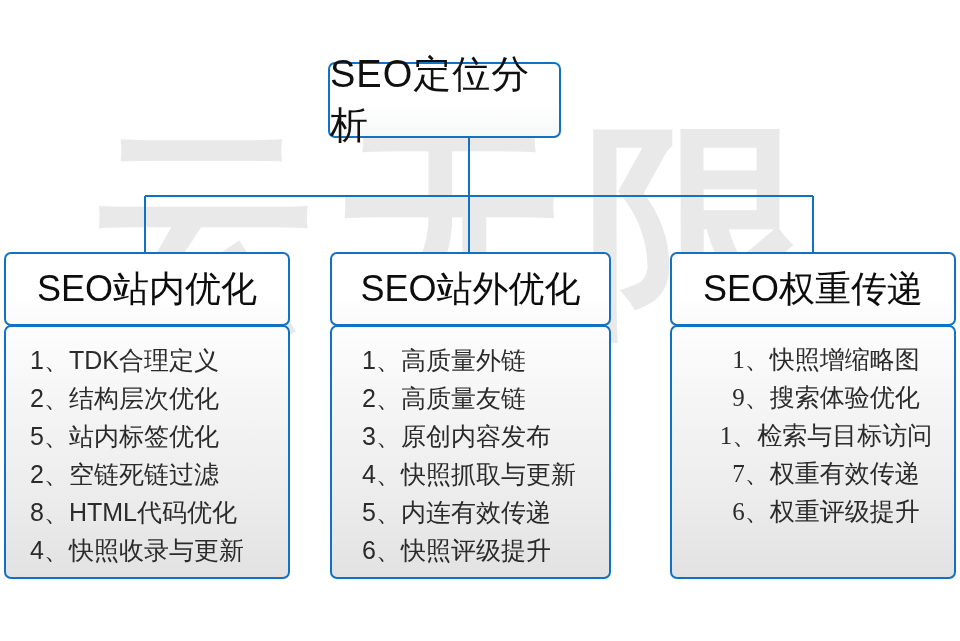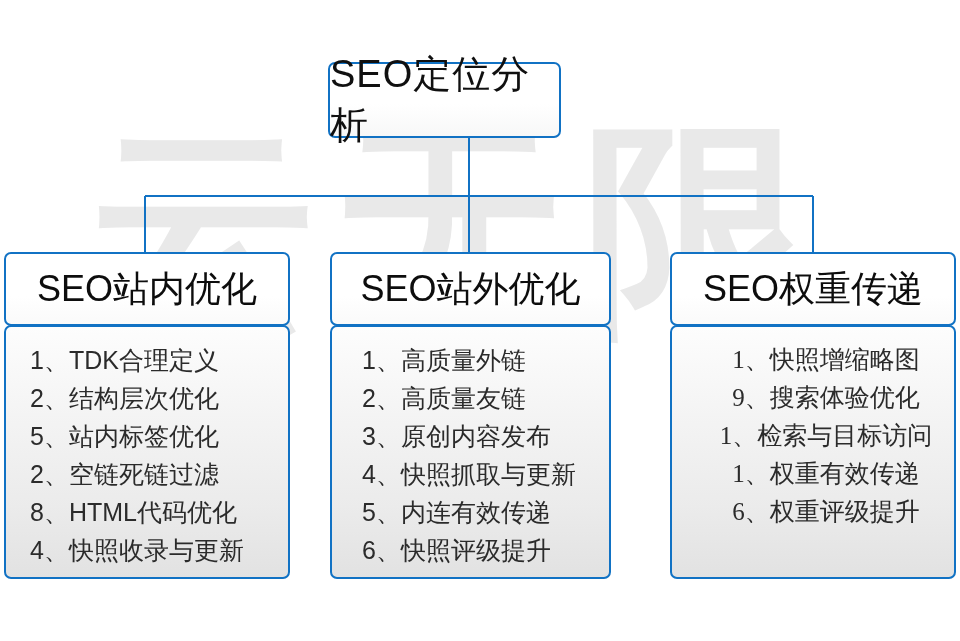--- a/index.html
+++ b/index.html
@@ -190,19 +190,19 @@
 
   <div class="column" id="col-2">
     <div class="col-head">
       <span class="col-head-title">SEO权重传递</span>
     </div>
     <div class="col-body">
       <ul class="col-list">
         <li>1、快照增缩略图</li>
         <li>9、搜索体验优化</li>
         <li>1、检索与目标访问</li>
-        <li>1、权重有效传递</li>
+        <li>7、权重有效传递</li>
         <li>6、权重评级提升</li>
       </ul>
     </div>
   </div>
 
 </div>
 
 </body></html>

